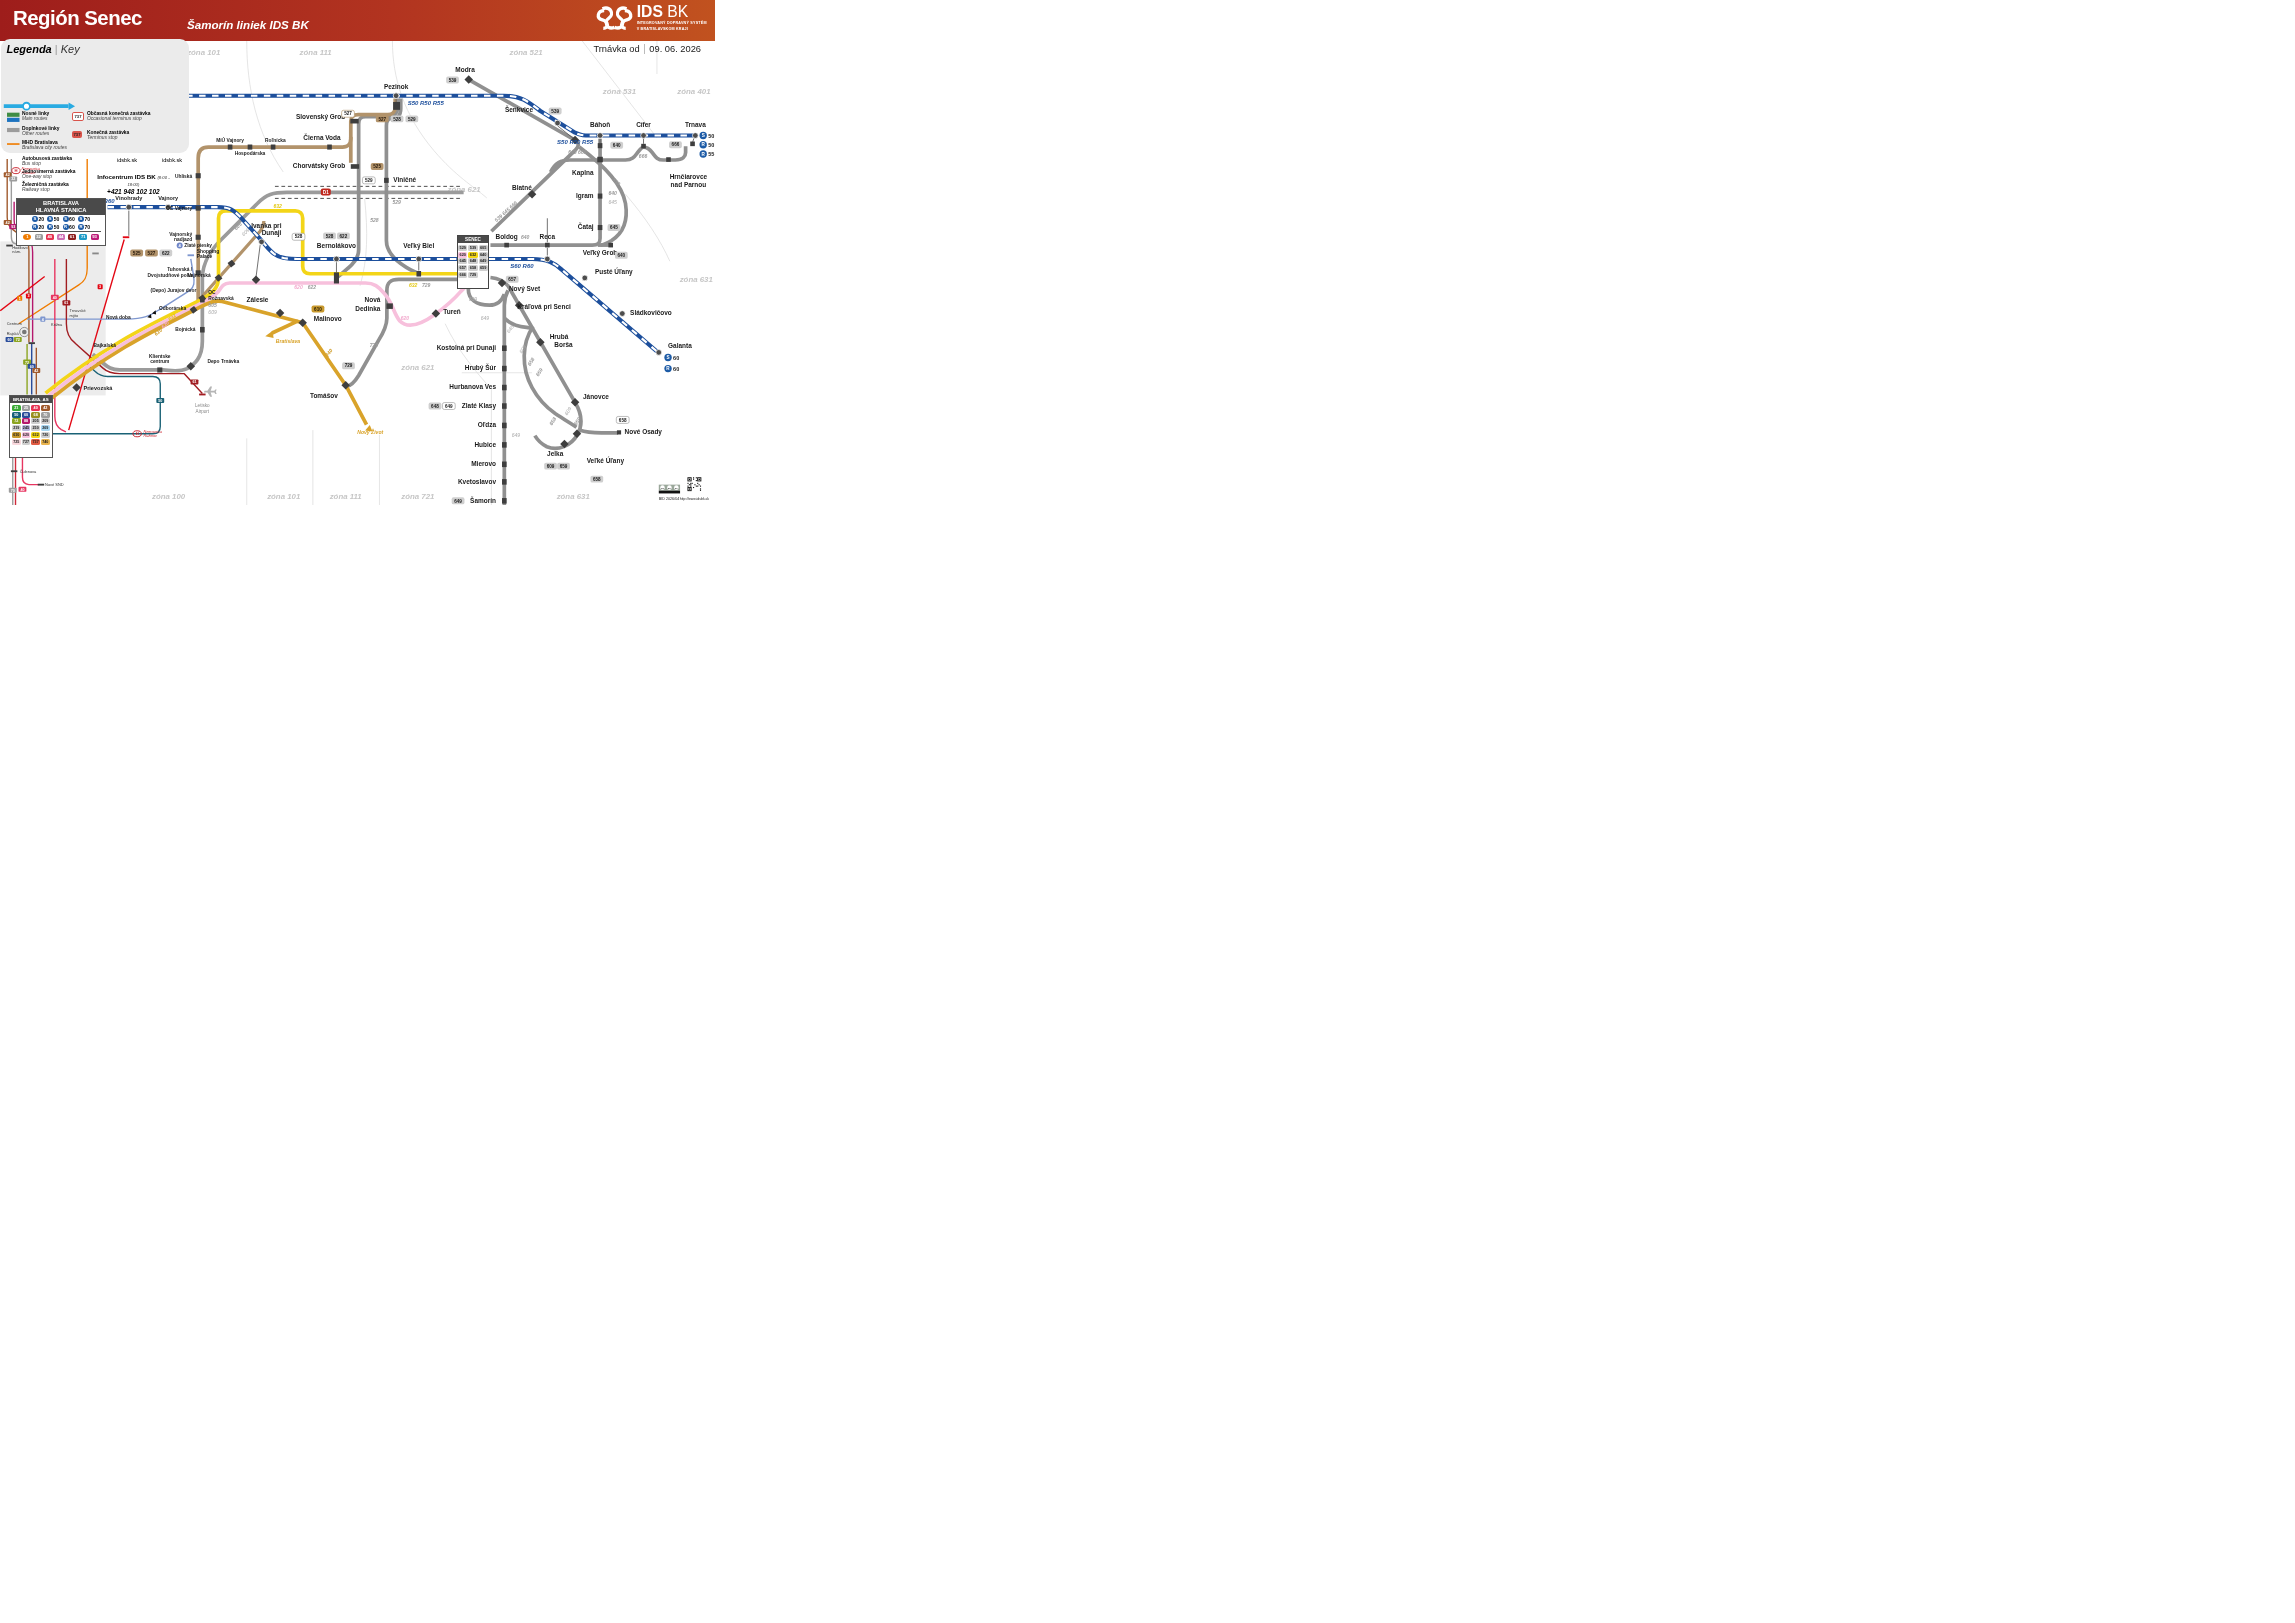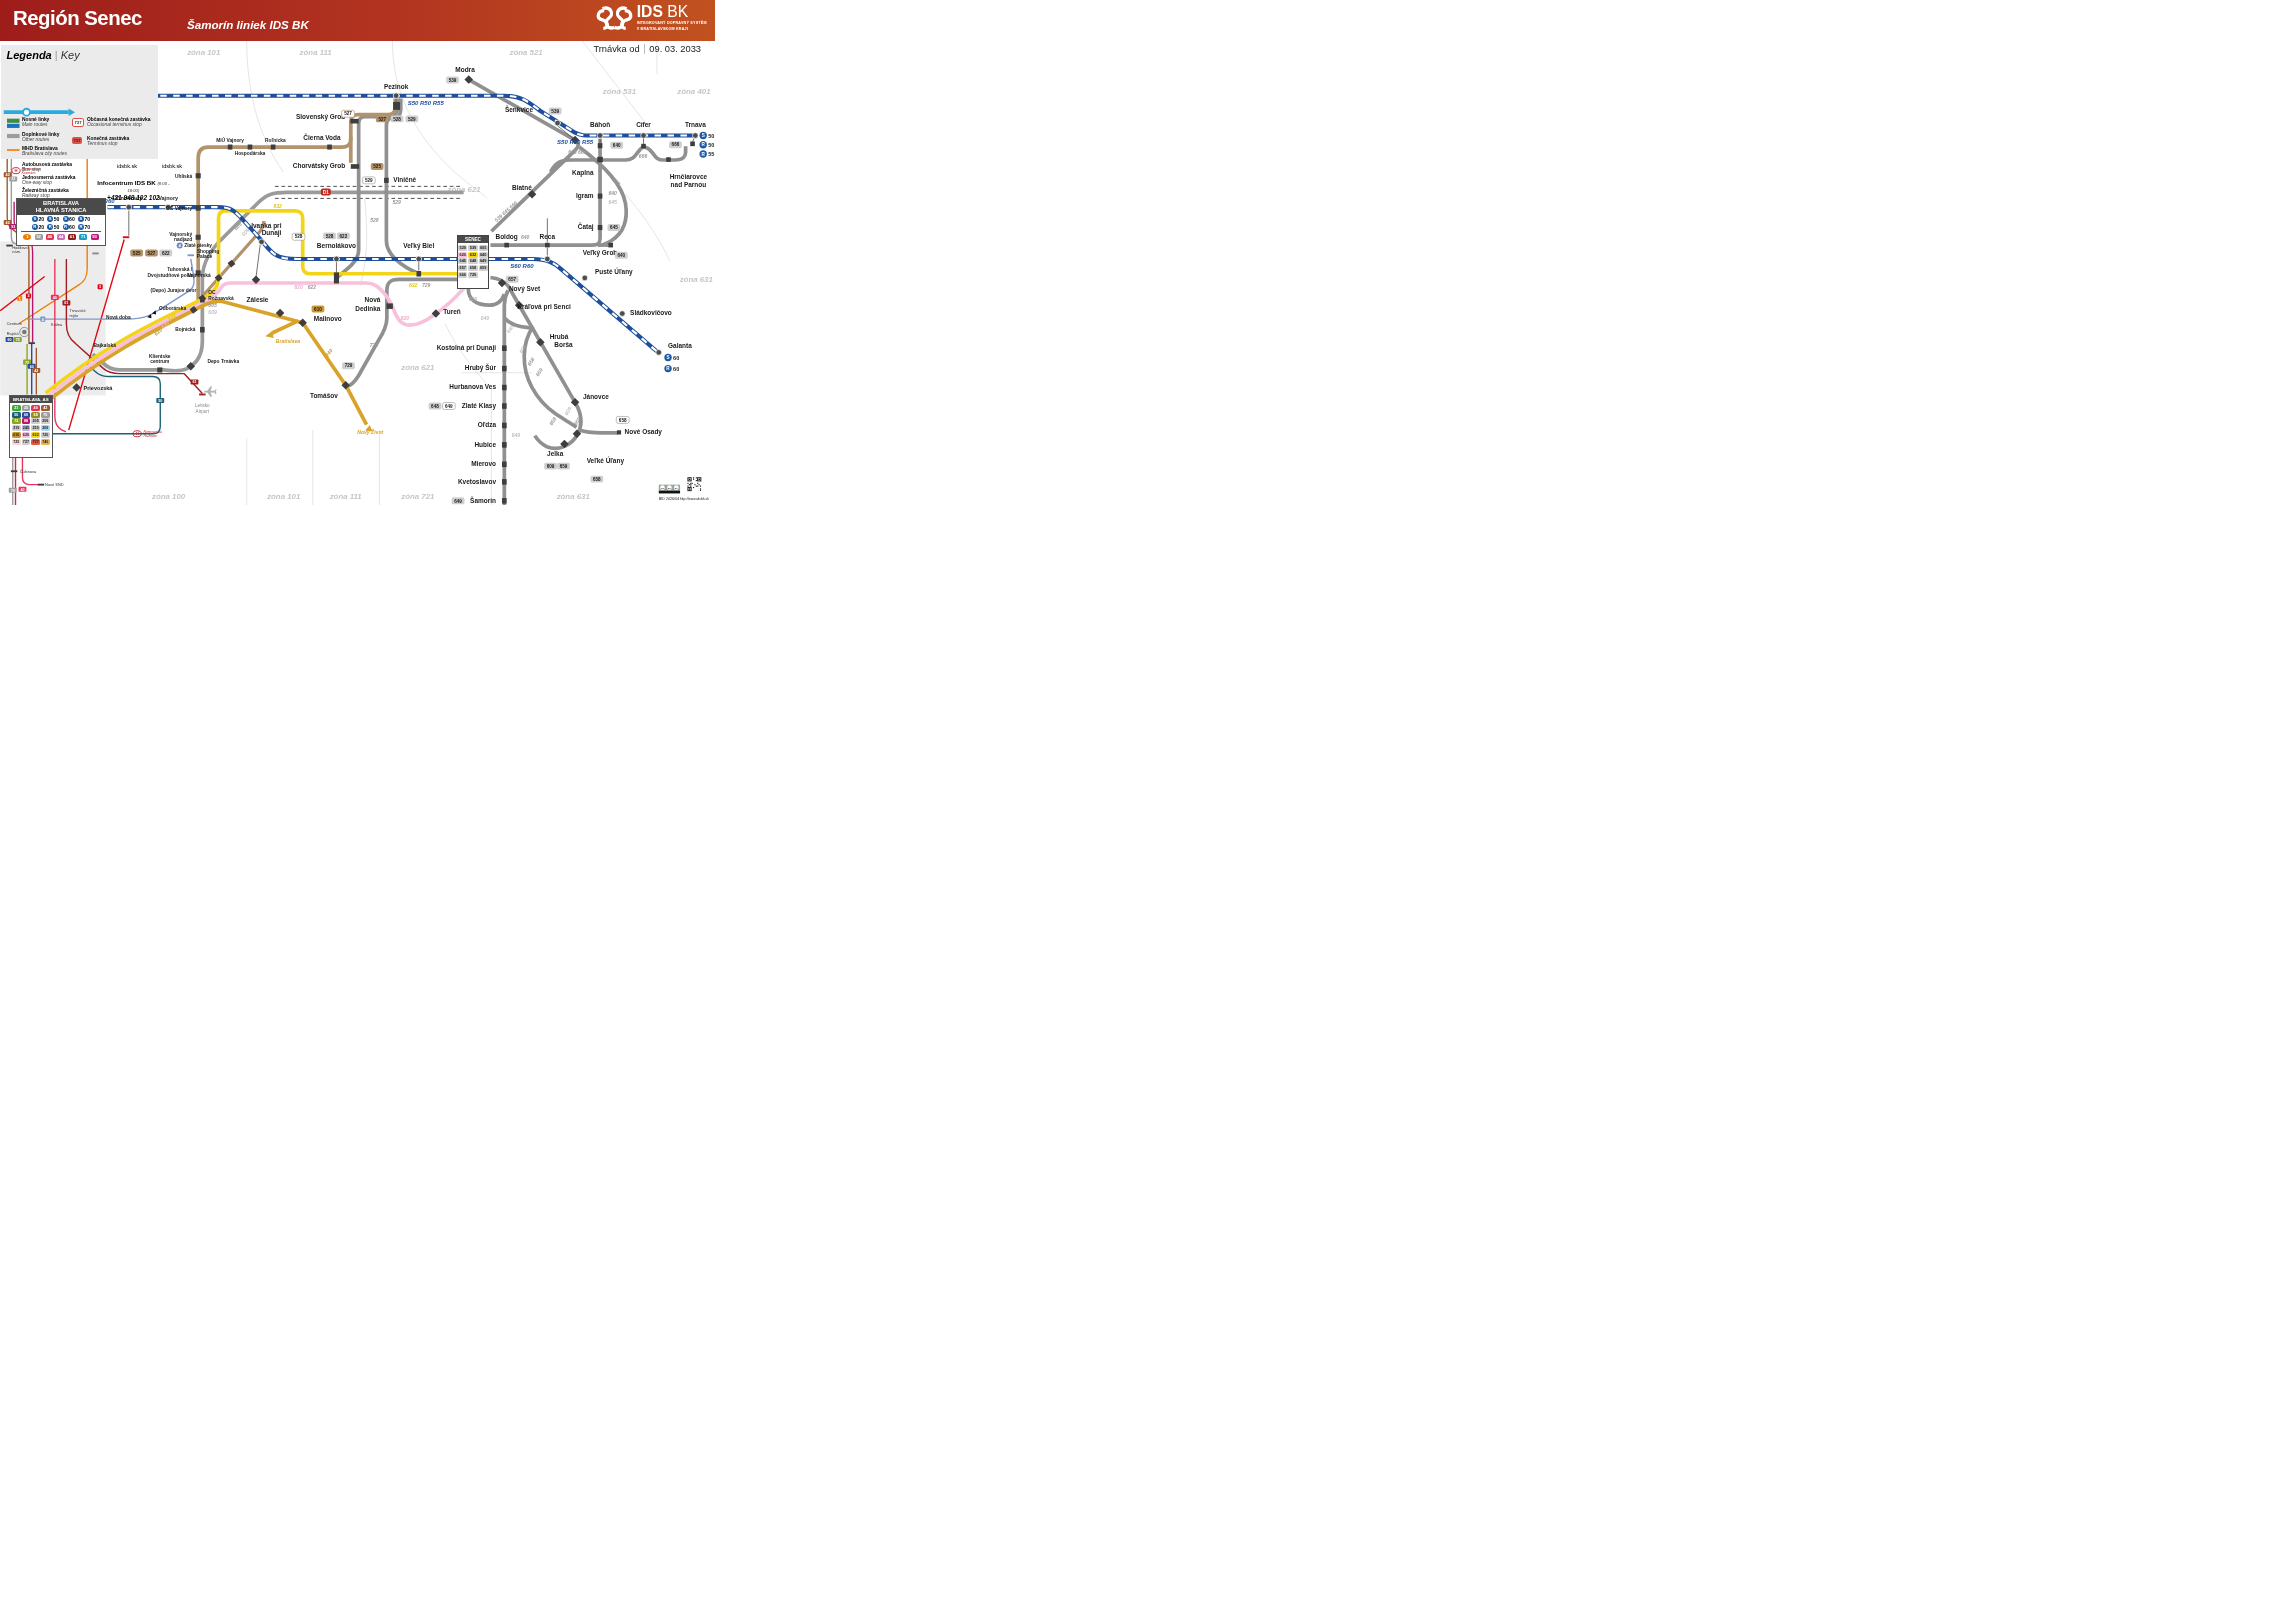--- a/index.html
+++ b/index.html
@@ -10,21 +10,21 @@
        background:linear-gradient(90deg,#9e1d1b 0%,#b23420 55%,#c1521f 100%);}
   .hdr-title{position:absolute;left:13px;top:6.5px;color:#fff;font-size:20.4px;font-weight:bold;letter-spacing:-0.5px;}
   .hdr-sub{position:absolute;left:187px;top:17.6px;color:#fff;font-size:11.6px;font-weight:bold;font-style:italic;}
   .logo{position:absolute;right:8.3px;top:3.7px;display:flex;align-items:flex-start;gap:1px;color:#fff;}
   .logo-text .l1{font-size:15.7px;line-height:15.7px;}
   .logo-text .l1 b{font-weight:bold;}
   .logo-text .l2{font-size:3.7px;letter-spacing:0.2px;font-weight:bold;margin-top:1.9px;}
   .validity{position:absolute;right:14px;top:44px;font-size:9.3px;color:#1a1a1a;}
   .validity .sep{display:inline-block;width:0.5px;height:10.2px;background:#bbb;margin:0 4.6px -1.9px 4.6px;}
   
-  .legend{position:absolute;left:0.9px;top:45px;width:157px;height:114px;background:#ebebeb;border-radius:1px;}
+  .legend{position:absolute;left:0.9px;top:39px;width:188px;height:114px;background:#ebebeb;border-radius:9px;}
   .leg-title{position:absolute;left:5.6px;top:3.7px;font-size:11px;}
   .leg-title .sk{font-weight:bold;font-style:italic;}
   .leg-title .bar{color:#999;font-weight:300;}
   .leg-title .en{font-style:italic;color:#333;font-weight:300;}
   .leg-item{position:absolute;font-size:4.9px;line-height:5.3px;}
   .leg-item .sk{font-weight:bold;}
   .leg-item .en{font-style:italic;color:#444;}
   .leg-badge{display:inline-block;width:10.2px;height:7px;border-radius:1.9px;text-align:center;
              font-size:4.2px;font-weight:bold;line-height:7px;color:#222;}
   .web-row{position:absolute;left:105px;top:117px;font-size:5.6px;display:flex;align-items:center;gap:2.3px;}
@@ -539,21 +539,21 @@
       <div class="logo-text">
         <div class="l1"><b>IDS</b>
           <span style="font-weight:300">BK</span></div>
         <div class="l2">INTEGROVANÝ DOPRAVNÝ SYSTÉM</div>
         <div class="l2">V BRATISLAVSKOM KRAJI</div>
       </div>
     </div>
   </div>
 
   <div class="validity">
-    <span>Trnávka od</span><span class="sep"></span><span>09. 03. 2033</span>
+    <span>Trnávka od</span><span class="sep"></span><span>09. 06. 2026</span>
   </div>
 
   
   <div class="legend">
     <div class="leg-title">
       <span class="sk">Legenda</span>
       <span class="bar"> | </span>
       <span class="en">Key</span>
     </div>
     <svg width="175" height="114" style="position:absolute;left:0;top:0" viewBox="0 0 378 246">

